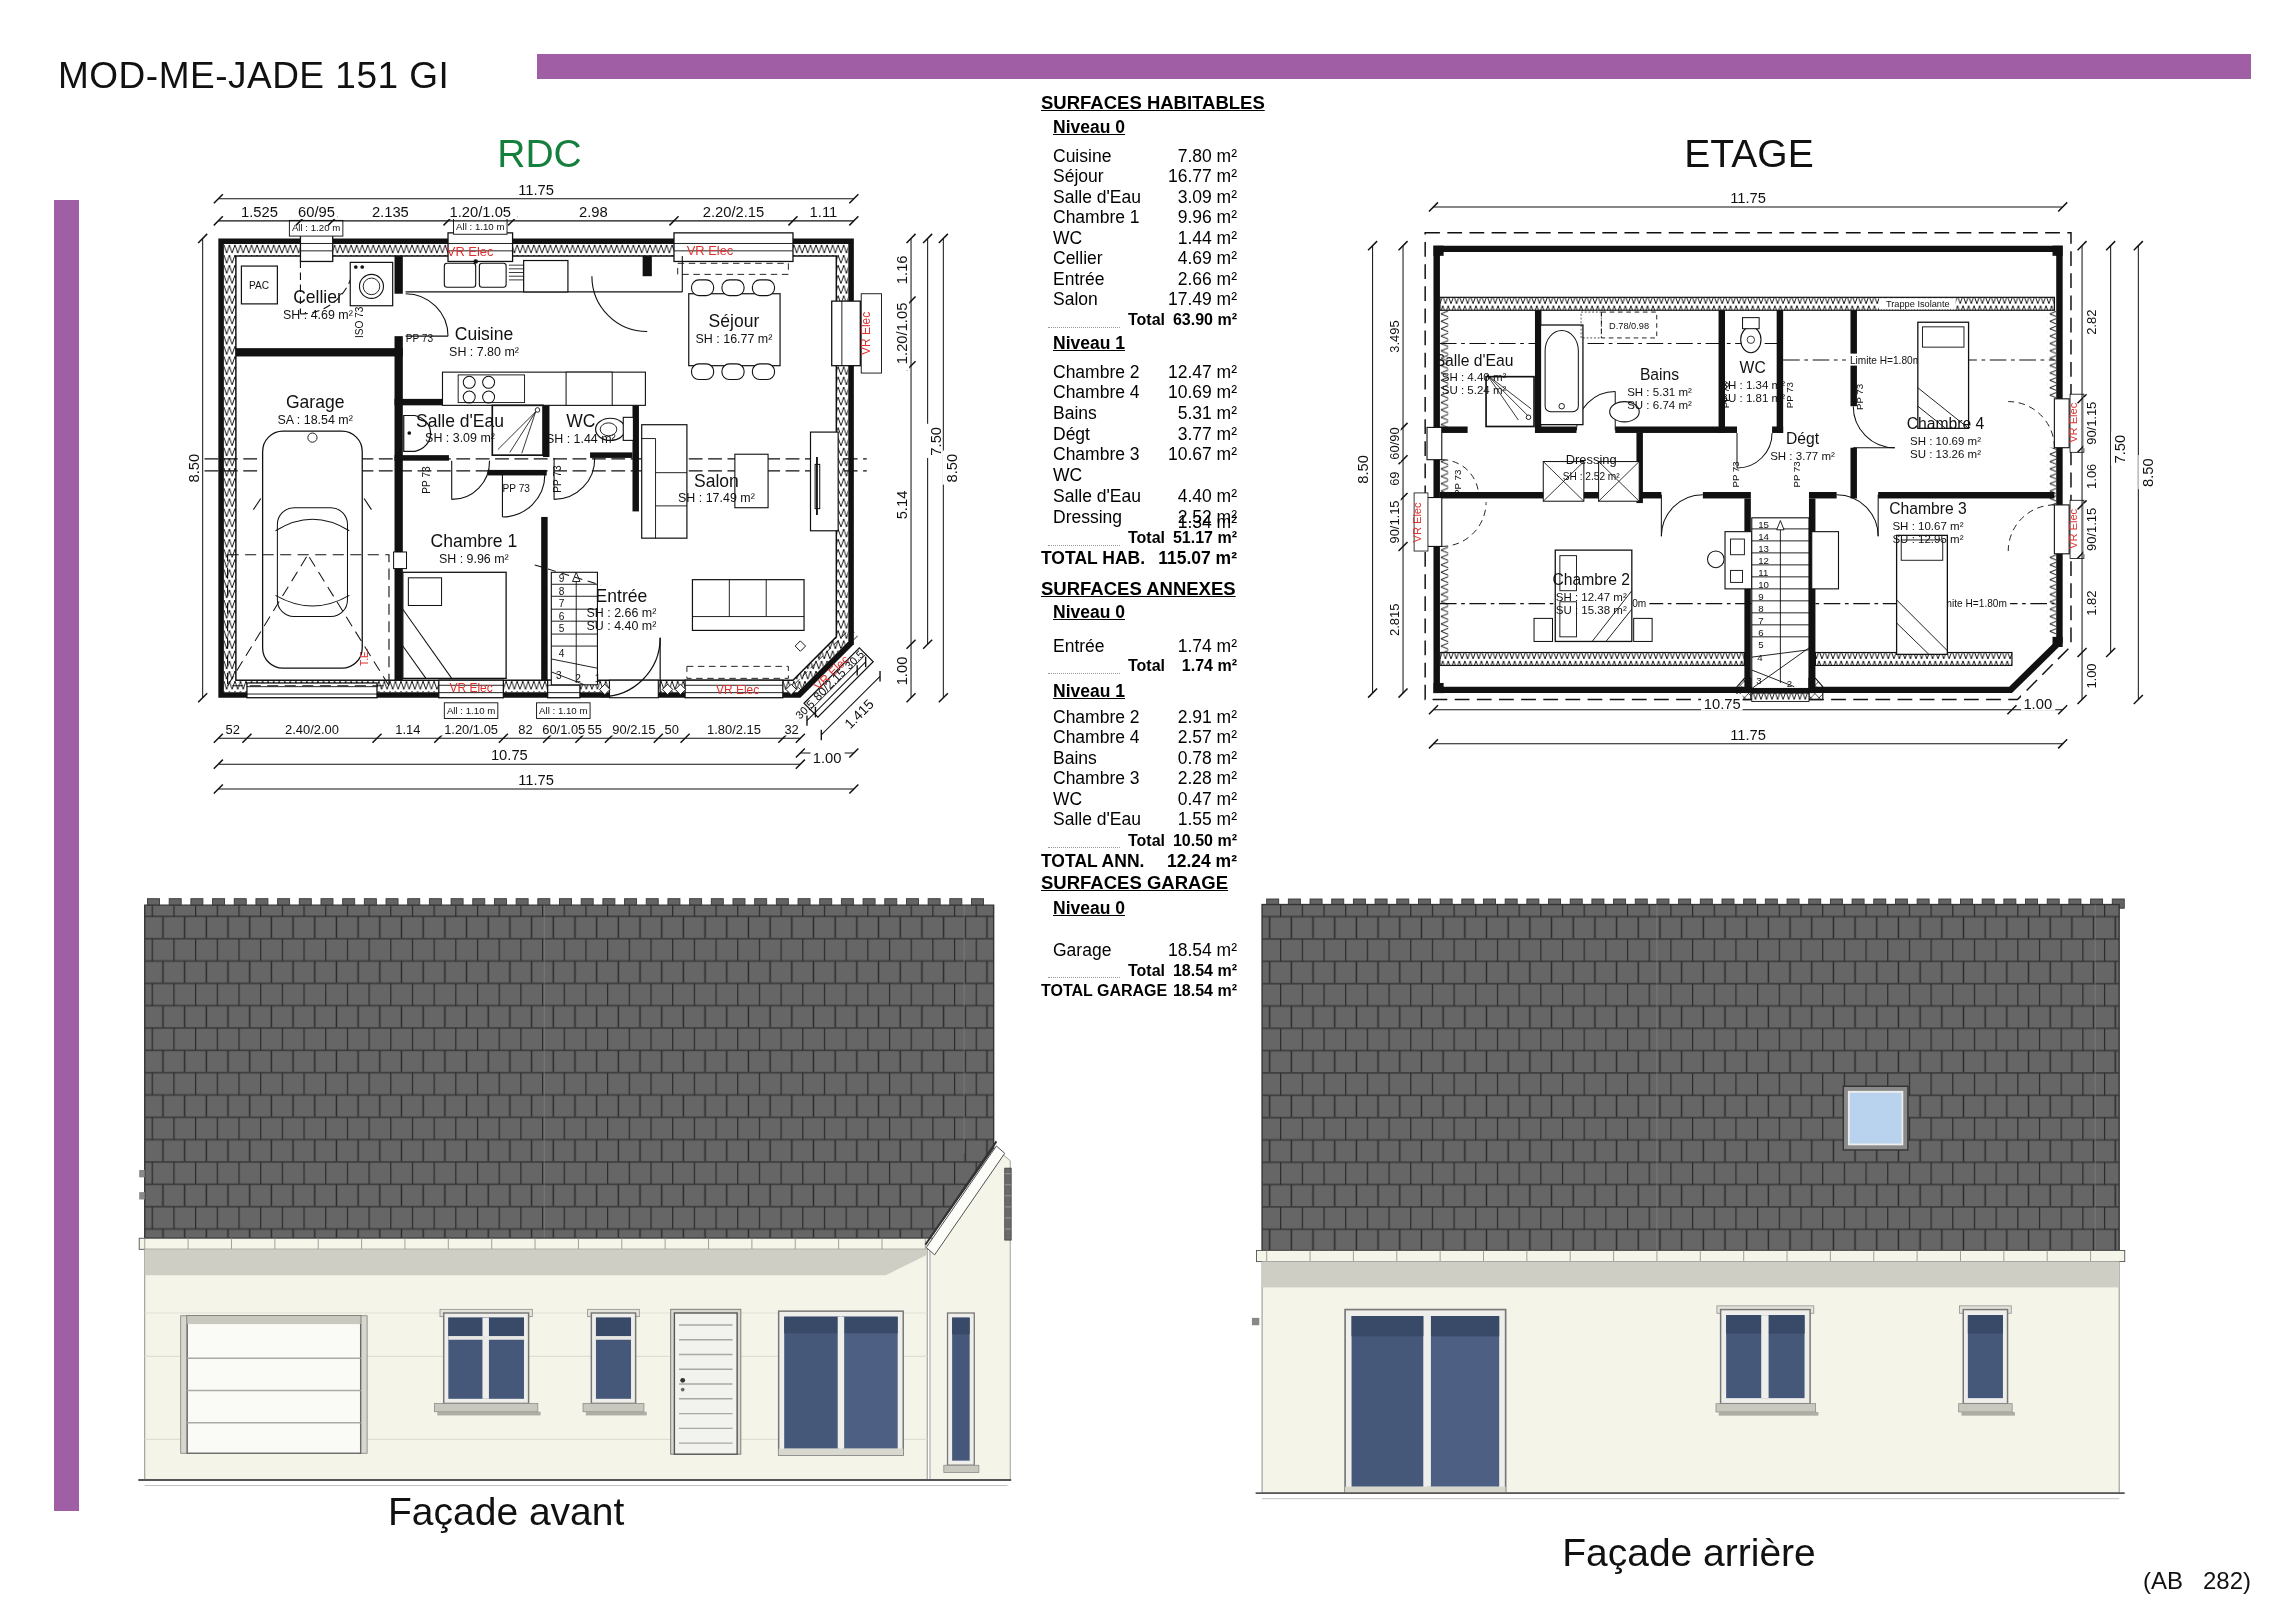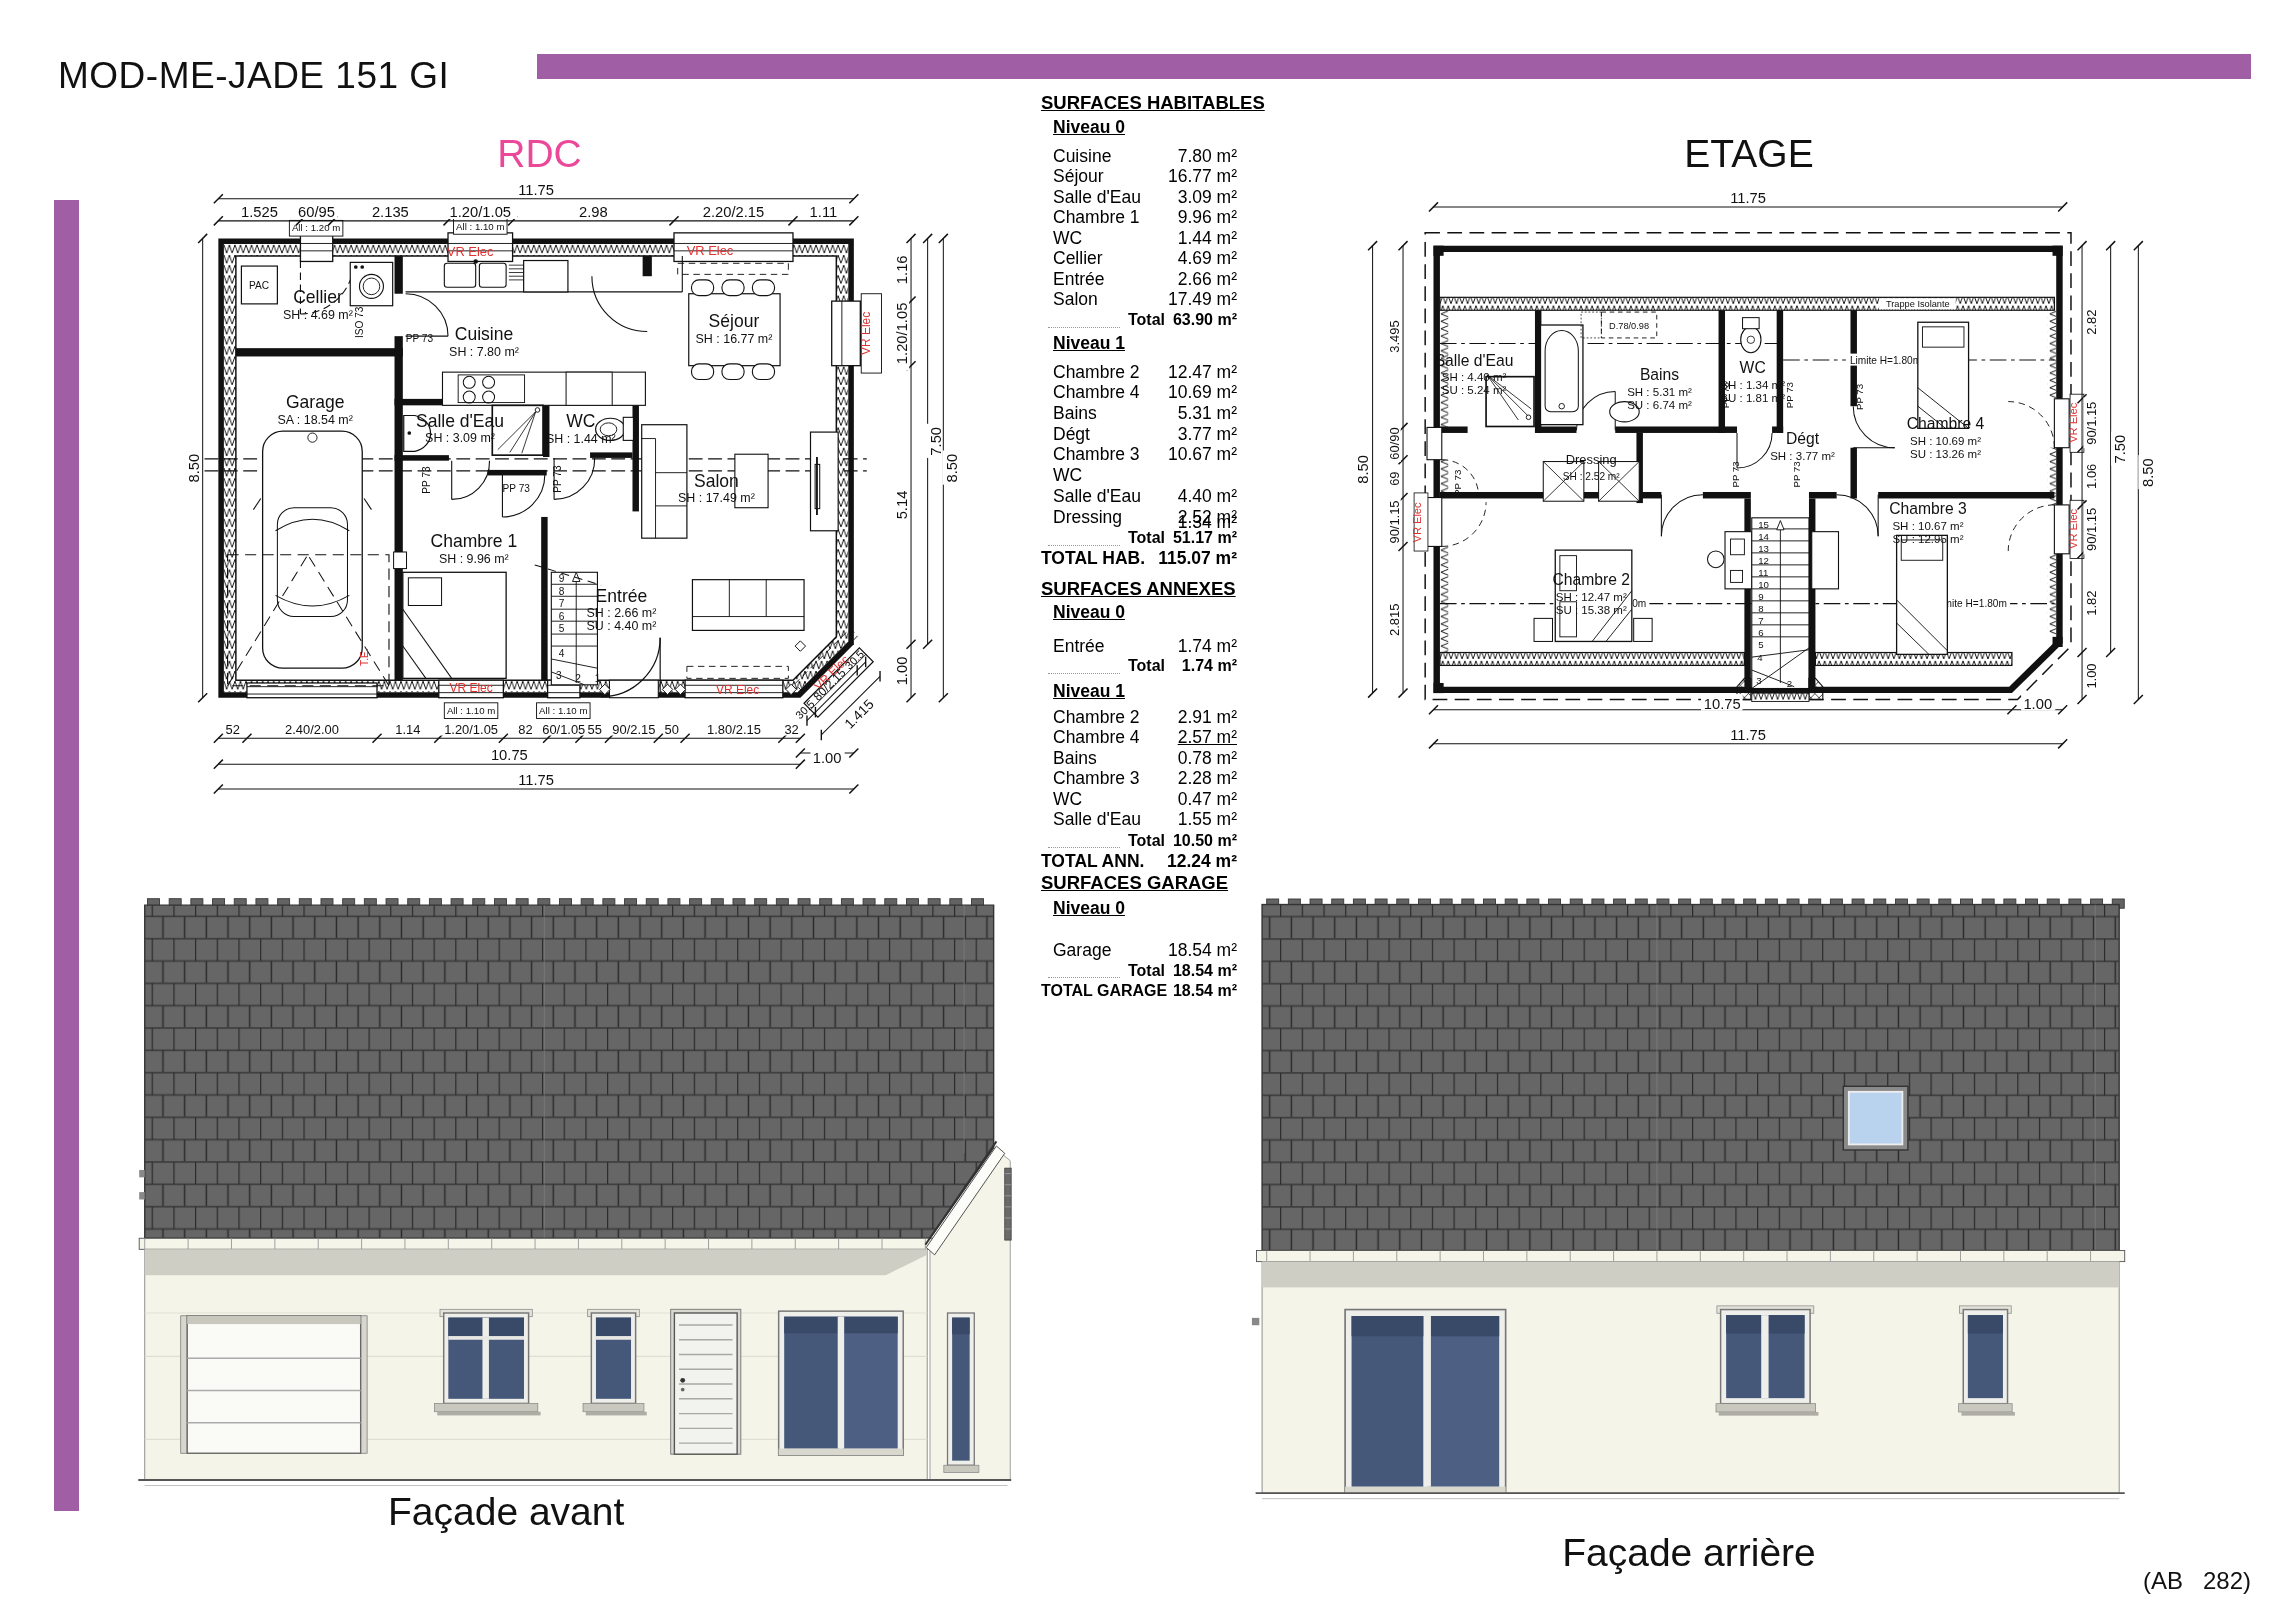--- a/index.html
+++ b/index.html
@@ -7,21 +7,21 @@
 svg{position:absolute;overflow:visible;}
 svg text{font-family:"Liberation Sans",sans-serif;}
 </style></head><body>
 
 <div class="abs" style="left:58px;top:55px;font-size:37px;color:#111;letter-spacing:0.5px;">MOD-ME-JADE 151 GI</div>
 
 <div class="abs" style="left:537px;top:54px;width:1714px;height:25px;background:#a05fa5;"></div>
 
 <div class="abs" style="left:54px;top:200px;width:25px;height:1311px;background:#a05fa5;"></div>
 
-<div class="abs" style="left:461px;top:132px;width:157px;text-align:center;font-size:39px;color:#ec4899;">RDC</div>
+<div class="abs" style="left:461px;top:132px;width:157px;text-align:center;font-size:39px;color:#15803d;">RDC</div>
 
 <div class="abs" style="left:1652px;top:132px;width:194px;text-align:center;font-size:39px;color:#111;">ETAGE</div>
 
 <div class="abs" style="left:388px;top:1490px;width:388px;text-align:left;font-size:39px;color:#111;">Façade avant</div>
 
 <div class="abs" style="left:1495px;top:1531px;width:388px;text-align:center;font-size:39px;color:#111;">Façade arrière</div>
 
 <div class="abs" style="left:2143px;top:1567px;font-size:24px;color:#111;">(AB&nbsp;&nbsp;&nbsp;282)</div>
 
 <div class="abs" style="left:1041px;top:92px;font-size:18.5px;font-weight:bold;text-decoration:underline;white-space:nowrap;">SURFACES HABITABLES</div>
@@ -144,21 +144,21 @@
 
 <div class="abs" style="left:1053px;top:681px;font-size:17.5px;font-weight:bold;text-decoration:underline;white-space:nowrap;">Niveau 1</div>
 
 <div class="abs" style="left:1053px;top:707px;width:184px;height:22px;font-size:17.5px;">
     <span style="float:left;">Chambre 2</span>
     <span style="float:right;">2.91 m²</span>
   </div>
 
 <div class="abs" style="left:1053px;top:727px;width:184px;height:22px;font-size:17.5px;">
     <span style="float:left;">Chambre 4</span>
-    <span style="float:right;text-decoration:underline;">2.57 m²</span>
+    <span style="float:right;">2.57 m²</span>
   </div>
 
 <div class="abs" style="left:1053px;top:748px;width:184px;height:22px;font-size:17.5px;">
     <span style="float:left;">Bains</span>
     <span style="float:right;">0.78 m²</span>
   </div>
 
 <div class="abs" style="left:1053px;top:768px;width:184px;height:22px;font-size:17.5px;">
     <span style="float:left;">Chambre 3</span>
     <span style="float:right;">2.28 m²</span>

